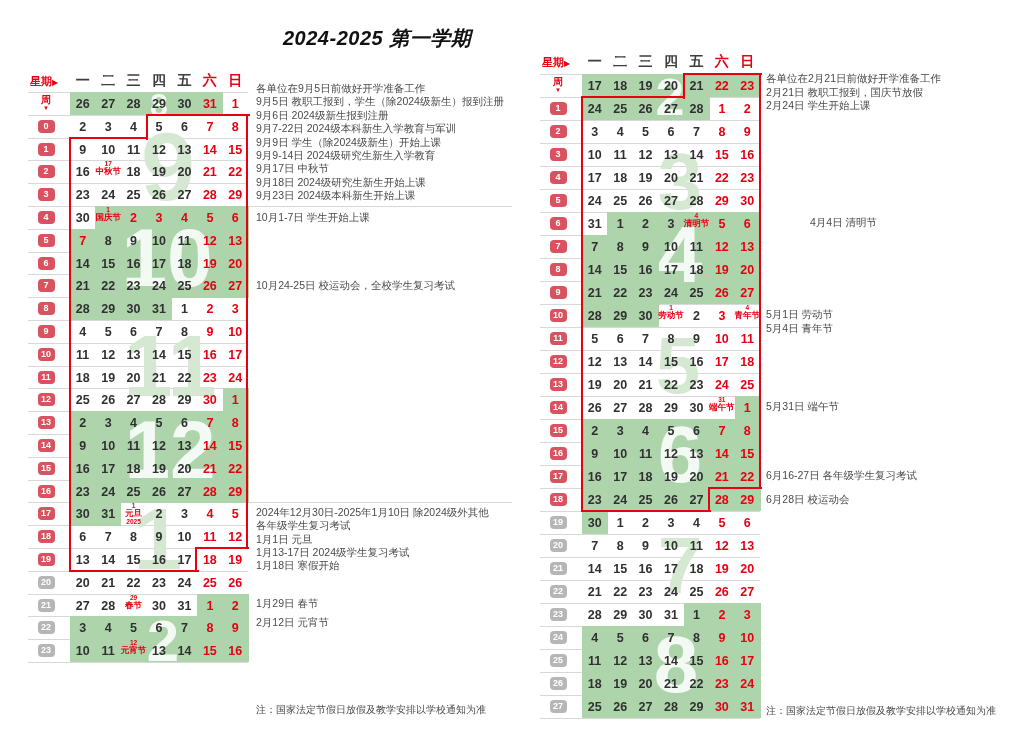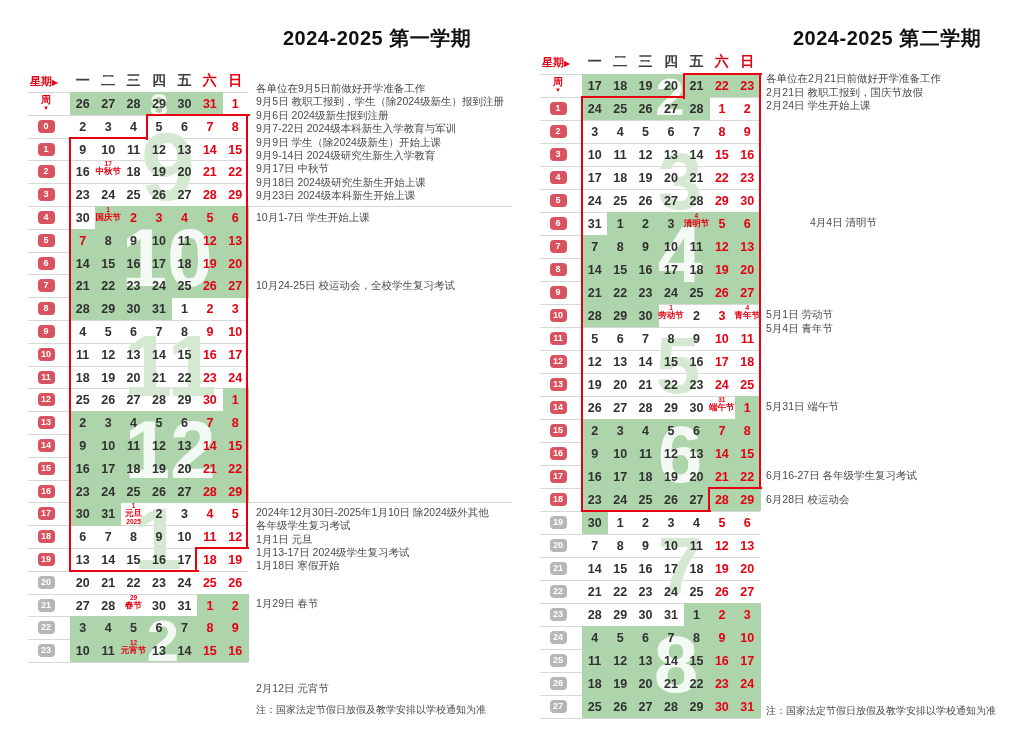--- a/index.html
+++ b/index.html
@@ -1,19 +1,19 @@
 <!DOCTYPE html>
 <html><head>
 <meta charset="utf-8">
 <style>
   html,body{margin:0;padding:0;background:#fff;}
   #canvas{position:relative;width:1024px;height:754px;background:#ffffff;overflow:hidden;
           font-family:"Liberation Sans","DejaVu Sans",sans-serif;}
   .cal-title{position:absolute;font-size:20px;font-weight:bold;color:#111;letter-spacing:0.5px;white-space:nowrap;}
-  #t0{left:283px;top:25px;}
+  #t0{left:283px;top:25px;font-style:italic;}
   #t1{left:793px;top:25px;}
   .sep{position:absolute;height:1px;background:#d8d8d8;z-index:0;}
   .gcell{position:absolute;background:#aed4ab;z-index:1;}
   .movl{position:absolute;z-index:2;font-weight:bold;white-space:nowrap;transform:translate(-50%,-50%);line-height:1;}
   .dtxt{position:absolute;z-index:6;font-size:12.5px;font-weight:bold;transform:translate(-50%,-50%);white-space:nowrap;}
   .hstack{position:absolute;z-index:6;width:44px;text-align:center;transform:translate(-50%,0);}
   .hs-top{font-size:6.5px;line-height:6px;font-weight:bold;color:#e60012;}
   .hs-name{font-size:8.5px;line-height:9px;font-weight:bold;color:#e60012;white-space:nowrap;}
   .hs-sub{font-size:6.5px;line-height:7px;font-weight:bold;color:#e60012;}
   .badge{position:absolute;z-index:3;width:17px;height:13px;border-radius:4px;color:#fff;
@@ -27,21 +27,20 @@
   .wklbl .tri{font-size:8px;}
   .bseg{position:absolute;background:#e60012;z-index:5;}
   .note{position:absolute;z-index:4;color:#4a4a4a;font-size:10.5px;line-height:13.4px;white-space:nowrap;}
   .footnote{position:absolute;z-index:4;color:#4a4a4a;font-size:10px;white-space:nowrap;}
 </style>
 </head>
 <body>
 
 <div id="canvas">
   <div class="cal-title" id="t0">2024-2025 第一学期</div>
-  <div class="cal-title" id="t1">2024-2025 第二学期</div>
   <div>
       <div class="wklbl" style="left: 30px; top: 74px;"><span>星期</span><span class="tri">▶</span></div>
       <div class="dayhead" style="left: 82.715px; top: 72px;">一</div>
       <div class="dayhead" style="left: 108.145px; top: 72px;">二</div>
       <div class="dayhead" style="left: 133.575px; top: 72px;">三</div>
       <div class="dayhead" style="left: 159.005px; top: 72px;">四</div>
       <div class="dayhead" style="left: 184.435px; top: 72px;">五</div>
       <div class="dayhead red" style="left: 209.865px; top: 72px;">六</div>
       <div class="dayhead red" style="left: 235.295px; top: 72px;">日</div>
       <div class="sep" style="left: 28px; top: 92px; width: 220.01px;"></div>
@@ -410,21 +409,21 @@
       <div class="note" style="left: 256px; top: 505.82px;">
         <div>2024年12月30日-2025年1月10日 除2024级外其他</div>
         <div>各年级学生复习考试</div>
         <div>1月1日 元旦</div>
         <div>1月13-17日 2024级学生复习考试</div>
         <div>1月18日 寒假开始</div>
       </div>
       <div class="note" style="left: 256px; top: 597.02px;">
         <div>1月29日 春节</div>
       </div>
-      <div class="note" style="left: 256px; top: 682px;">
+      <div class="note" style="left: 256px; top: 616px;">
         <div>2月12日 元宵节</div>
       </div>
       <div class="footnote" style="left: 256px; top: 703.04px;">注：国家法定节假日放假及教学安排以学校通知为准</div>
     </div>
   <div>
       <div class="wklbl" style="left: 542px; top: 55px;"><span>星期</span><span class="tri">▶</span></div>
       <div class="dayhead" style="left: 594.715px; top: 53px;">一</div>
       <div class="dayhead" style="left: 620.145px; top: 53px;">二</div>
       <div class="dayhead" style="left: 645.575px; top: 53px;">三</div>
       <div class="dayhead" style="left: 671.005px; top: 53px;">四</div>

